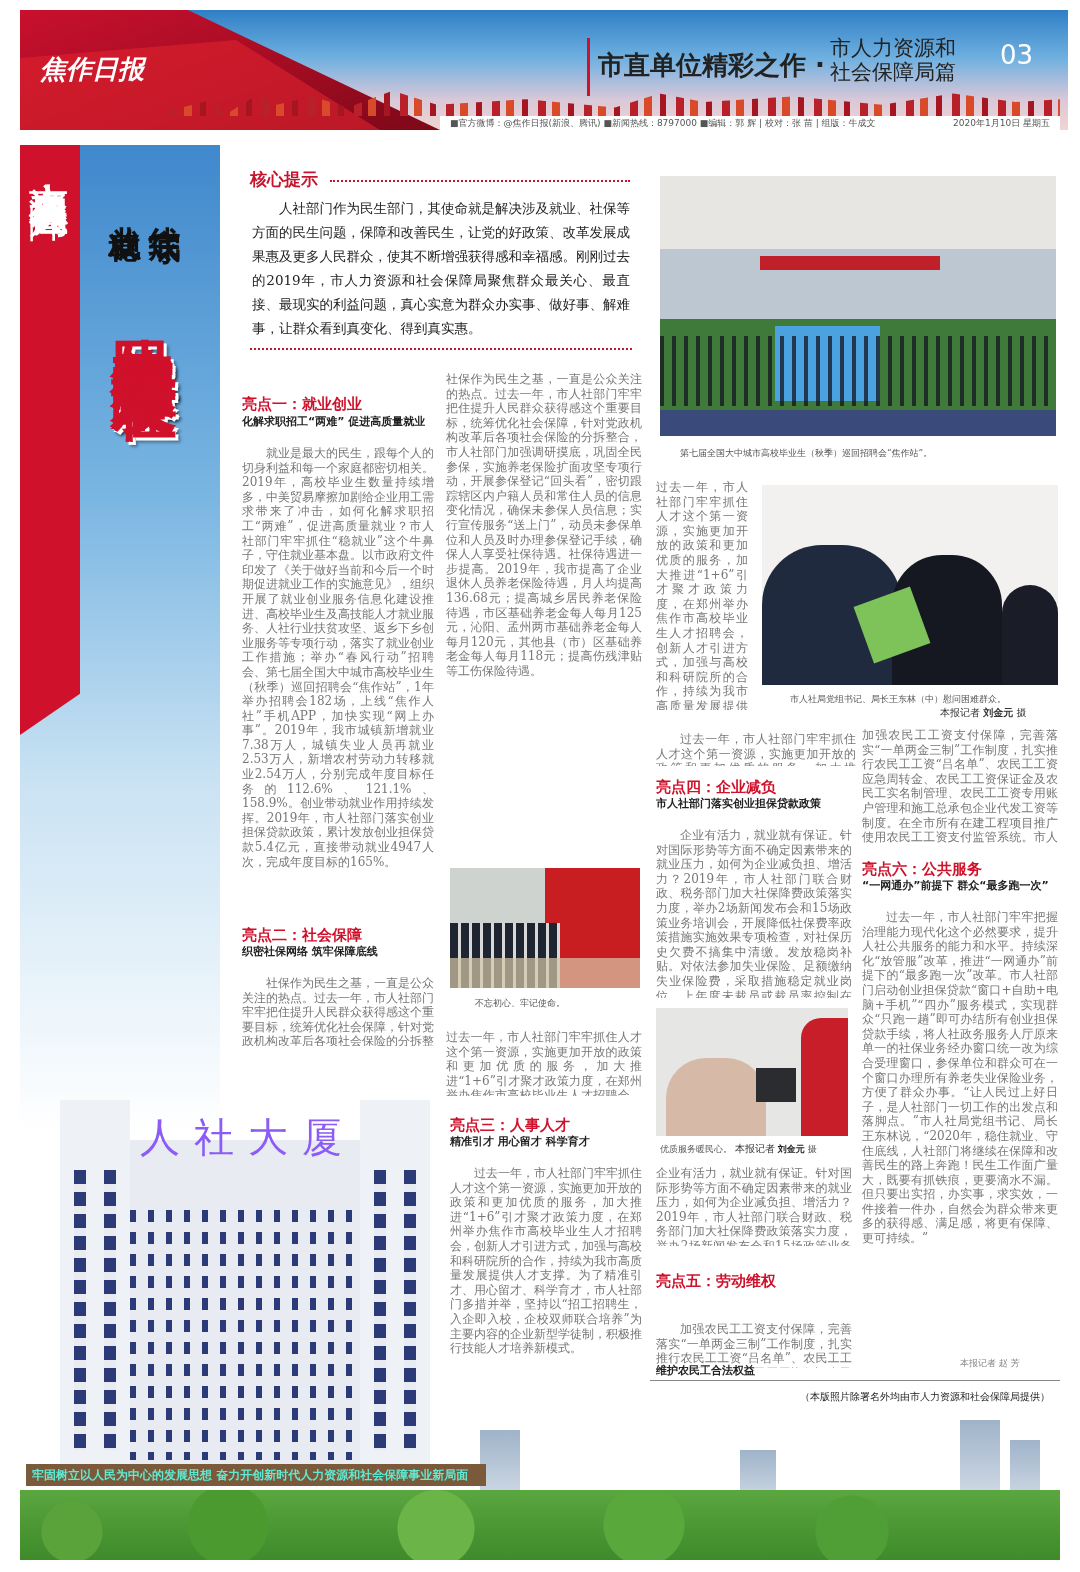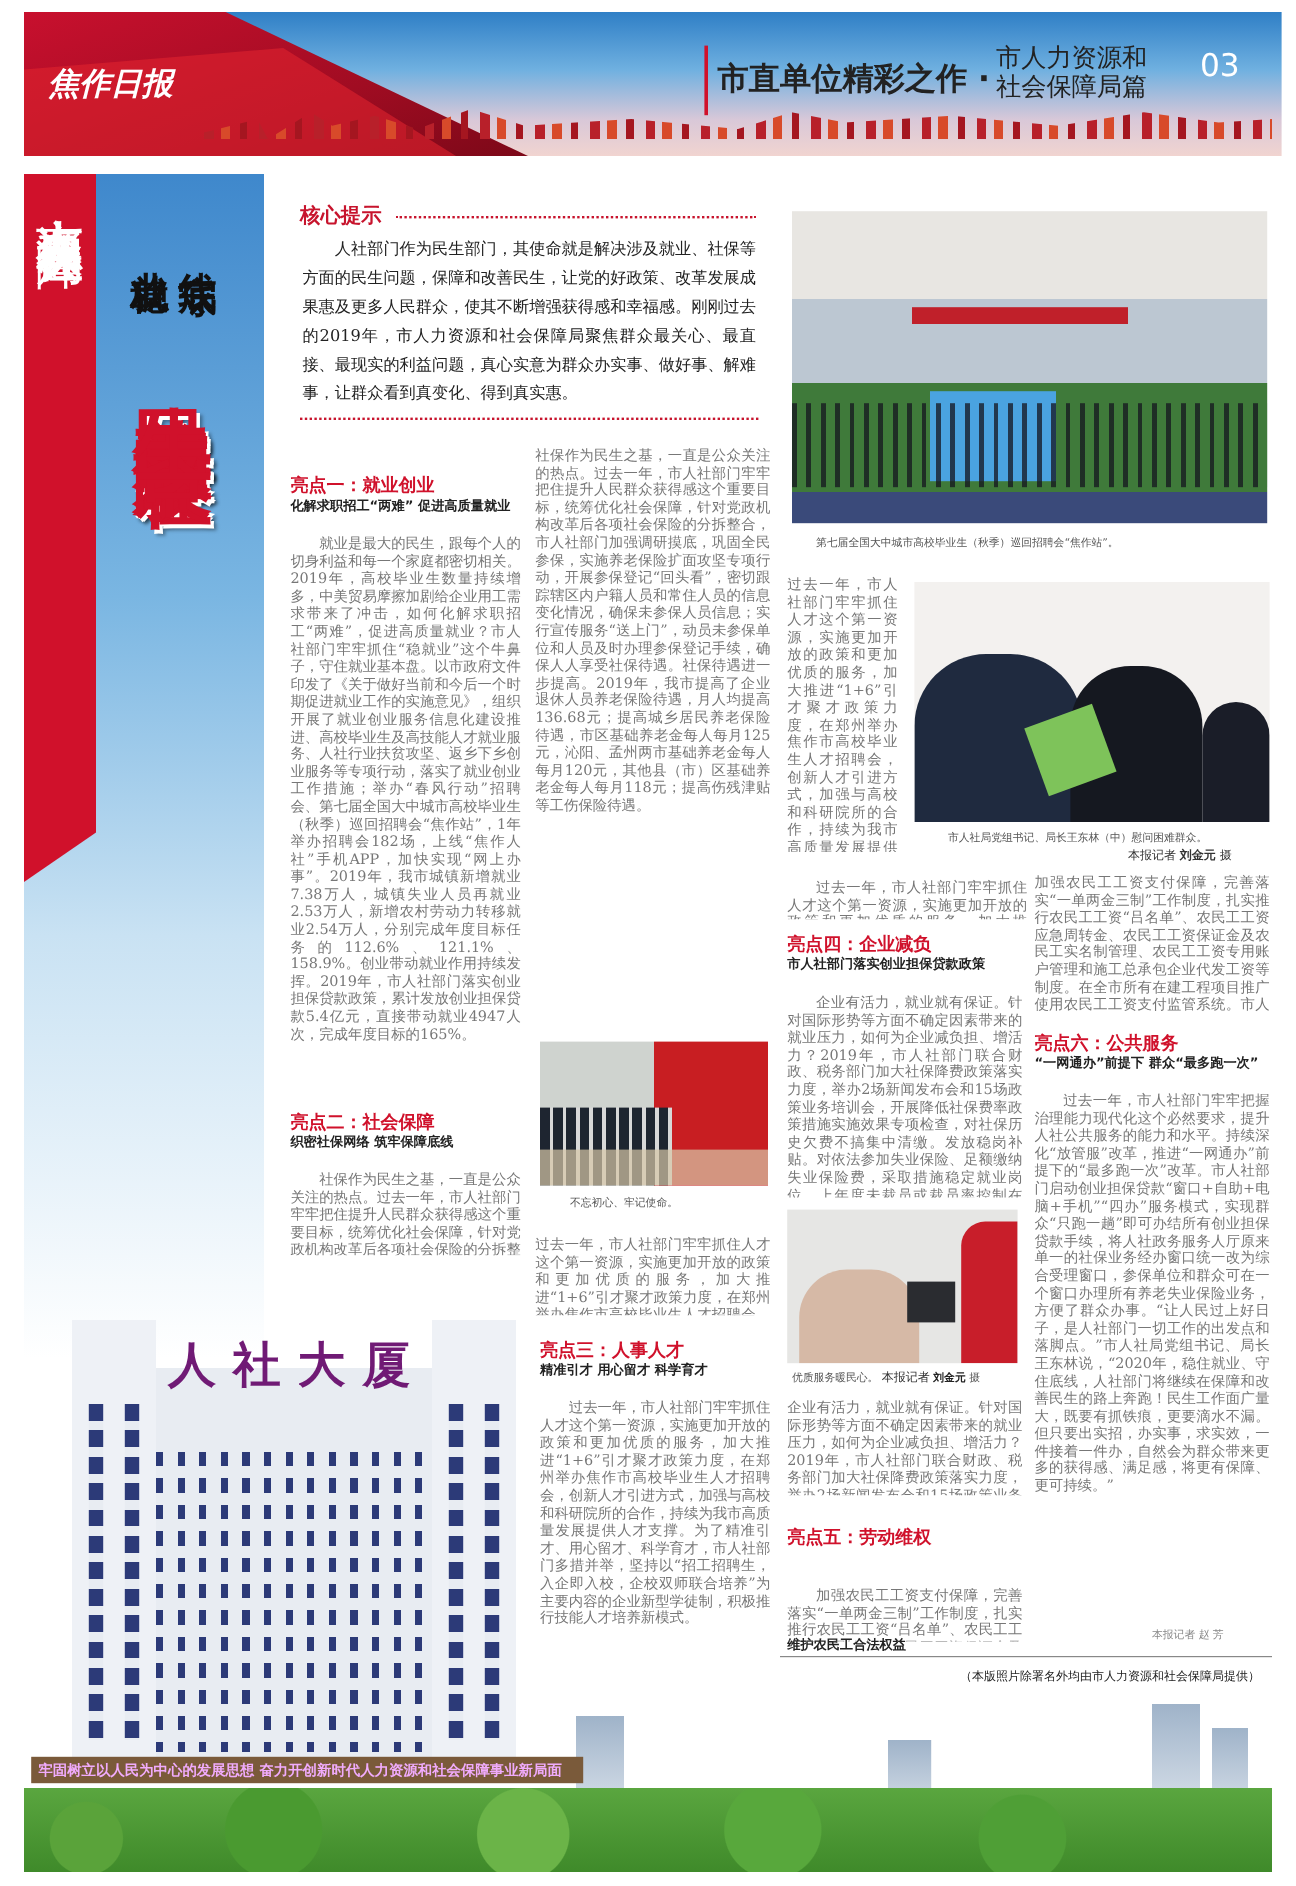--- a/index.html
+++ b/index.html
@@ -28,25 +28,25 @@
 .ribbon{left:20px;top:145px;width:60px;height:590px;background:#d0112b;clip-path:polygon(0 0,100% 0,100% 93%,0 100%)}
 .ribbon-text{left:28px;top:150px;width:44px;font-family:"DejaVu Sans",sans-serif;font-size:40px;line-height:46px;color:#fff;writing-mode:vertical-rl;letter-spacing:2px}
 .sub1{left:146px;top:205px;writing-mode:vertical-rl;font-family:"DejaVu Sans",sans-serif;font-weight:bold;font-size:32px;color:#111;line-height:38px;letter-spacing:-2px}
 .sub2{left:106px;top:205px;writing-mode:vertical-rl;font-family:"DejaVu Sans",sans-serif;font-weight:bold;font-size:32px;color:#111;line-height:38px;letter-spacing:-2px}
 .bigvert{left:108px;top:325px;writing-mode:vertical-rl;font-family:"DejaVu Sans",sans-serif;font-weight:bold;font-size:66px;line-height:72px;letter-spacing:-4px;color:#d0112b;text-shadow:3px 3px 0 #fff,5px 5px 3px rgba(0,0,0,.35)}
 
 #building{left:20px;top:1100px;width:440px;height:360px}
 .bld-body{left:40px;top:40px;width:370px;height:330px;background:#e8ecf2}
 .bld-tower{top:0;width:70px;height:370px;background:#eef1f6}
 .bld-win{background:repeating-linear-gradient(180deg,#2c3a78 0 14px,#e8ecf2 14px 22px);}
-.bld-sign{left:120px;top:10px;font-family:"DejaVu Serif",serif;font-size:40px;color:#701a75;font-weight:bold;letter-spacing:14px}
+.bld-sign{left:120px;top:10px;font-family:"DejaVu Serif",serif;font-size:40px;color:#8b5cf6;font-weight:normal;letter-spacing:14px}
 
 #bottom{left:20px;top:1420px;width:1040px;height:140px}
 .trees{left:0;top:70px;width:1040px;height:70px;background:radial-gradient(circle at 5% 60%,#5aa33a 0 30px,transparent 31px),radial-gradient(circle at 20% 50%,#4a9a30 0 40px,transparent 41px),radial-gradient(circle at 40% 55%,#6bb448 0 38px,transparent 39px),radial-gradient(circle at 60% 50%,#58a83c 0 40px,transparent 41px),radial-gradient(circle at 80% 60%,#4f9f36 0 36px,transparent 37px),linear-gradient(#5aa63f,#3f8a2a)}
-.banner-text{left:6px;top:44px;width:460px;height:22px;background:#7a5a3a;color:#f0abfc;font-family:"DejaVu Sans",sans-serif;font-weight:bold;font-size:12px;line-height:22px;padding-left:6px;white-space:nowrap;overflow:hidden}
+.banner-text{left:6px;top:44px;width:460px;height:22px;background:#7a5a3a;color:#5eead4;font-family:"DejaVu Sans",sans-serif;font-weight:bold;font-size:12px;line-height:22px;padding-left:6px;white-space:nowrap;overflow:hidden}
 .city{background:linear-gradient(180deg,#9fb3c9,#dfe6ee)}
 
 .kicker{font-family:"DejaVu Sans",sans-serif;font-weight:bold;font-size:17px;color:#c7142d}
 .dots{border-top:2px dotted #c7142d}
 .lead{font-size:13.5px;line-height:24px;color:#222;text-indent:2em;text-align:justify}
 .hl{font-family:"DejaVu Sans",sans-serif;font-weight:bold;font-size:15px;color:#d0112b;line-height:18px}
 .hsub{font-family:"DejaVu Sans",sans-serif;font-weight:bold;font-size:11px;color:#222;line-height:16px}
 .body{font-size:12px;line-height:14.6px;color:#777;text-indent:2em;text-align:justify}
 .caption{font-size:9px;color:#555;line-height:14px}
 .caption b{font-family:"DejaVu Sans",sans-serif;color:#222}
@@ -58,20 +58,24 @@
 
 <div id="masthead" class="abs">
   <div class="abs redwave"></div>
   <div class="abs redwave2"></div>
   <div class="abs skyline"></div>
   <div class="abs logo">焦作日报</div>
   <div class="abs vbar"></div>
   <div class="abs column">市直单位精彩之作 ·</div>
   <div class="abs column-sub">市人力资源和社会保障局篇</div>
   <div class="abs pageno">03</div>
+  <div class="abs infobar">
+    <span>■官方微博：@焦作日报(新浪、腾讯) ■新闻热线：8797000 ■编辑：郭 辉 | 校对：张 苗 | 组版：牛成文</span>
+    <span class="date">2020年1月10日 星期五</span>
+  </div>
 </div>
 
 <div id="leftpanel" class="abs"></div>
 <div class="abs ribbon"></div>
 <div class="abs ribbon-text">市人力资源和社会保障局</div>
 <div class="abs sub1">守底线</div>
 <div class="abs sub2">稳就业</div>
 <div class="abs bigvert">在发展中保障和改善民生</div>
 
 <div id="building" class="abs">

